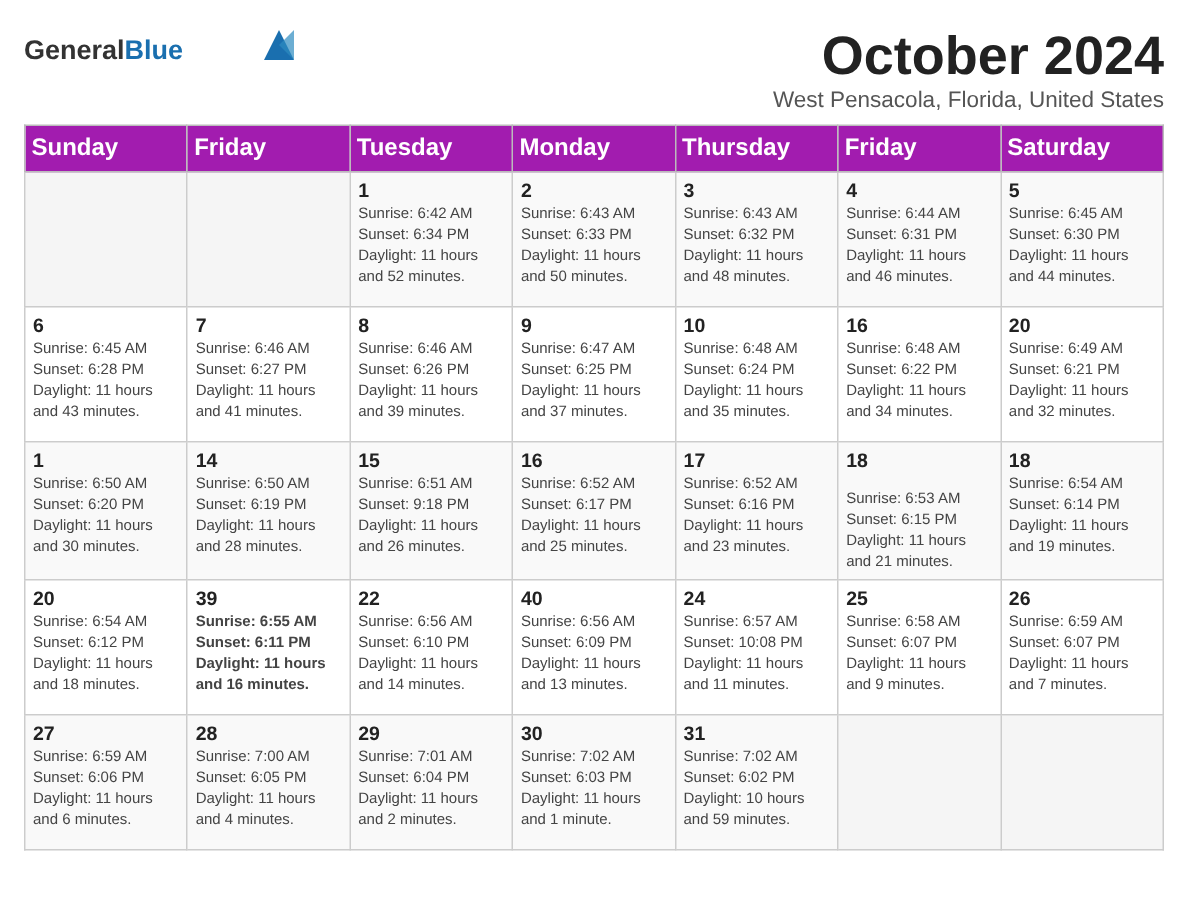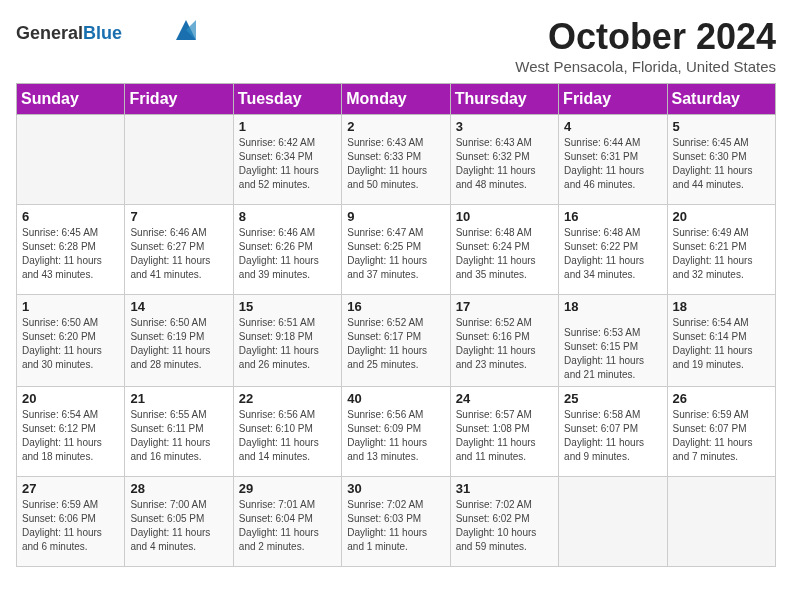--- a/index.html
+++ b/index.html
@@ -262,22 +262,22 @@
       </tr>
       <tr>
         <td>
           <span class="day-num">20</span>
           <div class="day-detail" style="white-space: pre-line;">Sunrise: 6:54 AM
 Sunset: 6:12 PM
 Daylight: 11 hours
 and 18 minutes.</div>
         </td>
         <td>
-          <span class="day-num">21</span>
-          <div class="day-detail" style="white-space: pre-line;">Sunrise: 6:55 AM
+          <span class="day-num">39</span>
+          <div class="day-detail" style="white-space: pre-line; font-weight: bold;">Sunrise: 6:55 AM
 Sunset: 6:11 PM
 Daylight: 11 hours
 and 16 minutes.</div>
         </td>
         <td>
           <span class="day-num">22</span>
           <div class="day-detail" style="white-space: pre-line;">Sunrise: 6:56 AM
 Sunset: 6:10 PM
 Daylight: 11 hours
 and 14 minutes.</div>
@@ -285,21 +285,21 @@
         <td>
           <span class="day-num">40</span>
           <div class="day-detail" style="white-space: pre-line;">Sunrise: 6:56 AM
 Sunset: 6:09 PM
 Daylight: 11 hours
 and 13 minutes.</div>
         </td>
         <td>
           <span class="day-num">24</span>
           <div class="day-detail" style="white-space: pre-line;">Sunrise: 6:57 AM
-Sunset: 1:08 PM
+Sunset: 10:08 PM
 Daylight: 11 hours
 and 11 minutes.</div>
         </td>
         <td>
           <span class="day-num">25</span>
           <div class="day-detail" style="white-space: pre-line;">Sunrise: 6:58 AM
 Sunset: 6:07 PM
 Daylight: 11 hours
 and 9 minutes.</div>
         </td>

